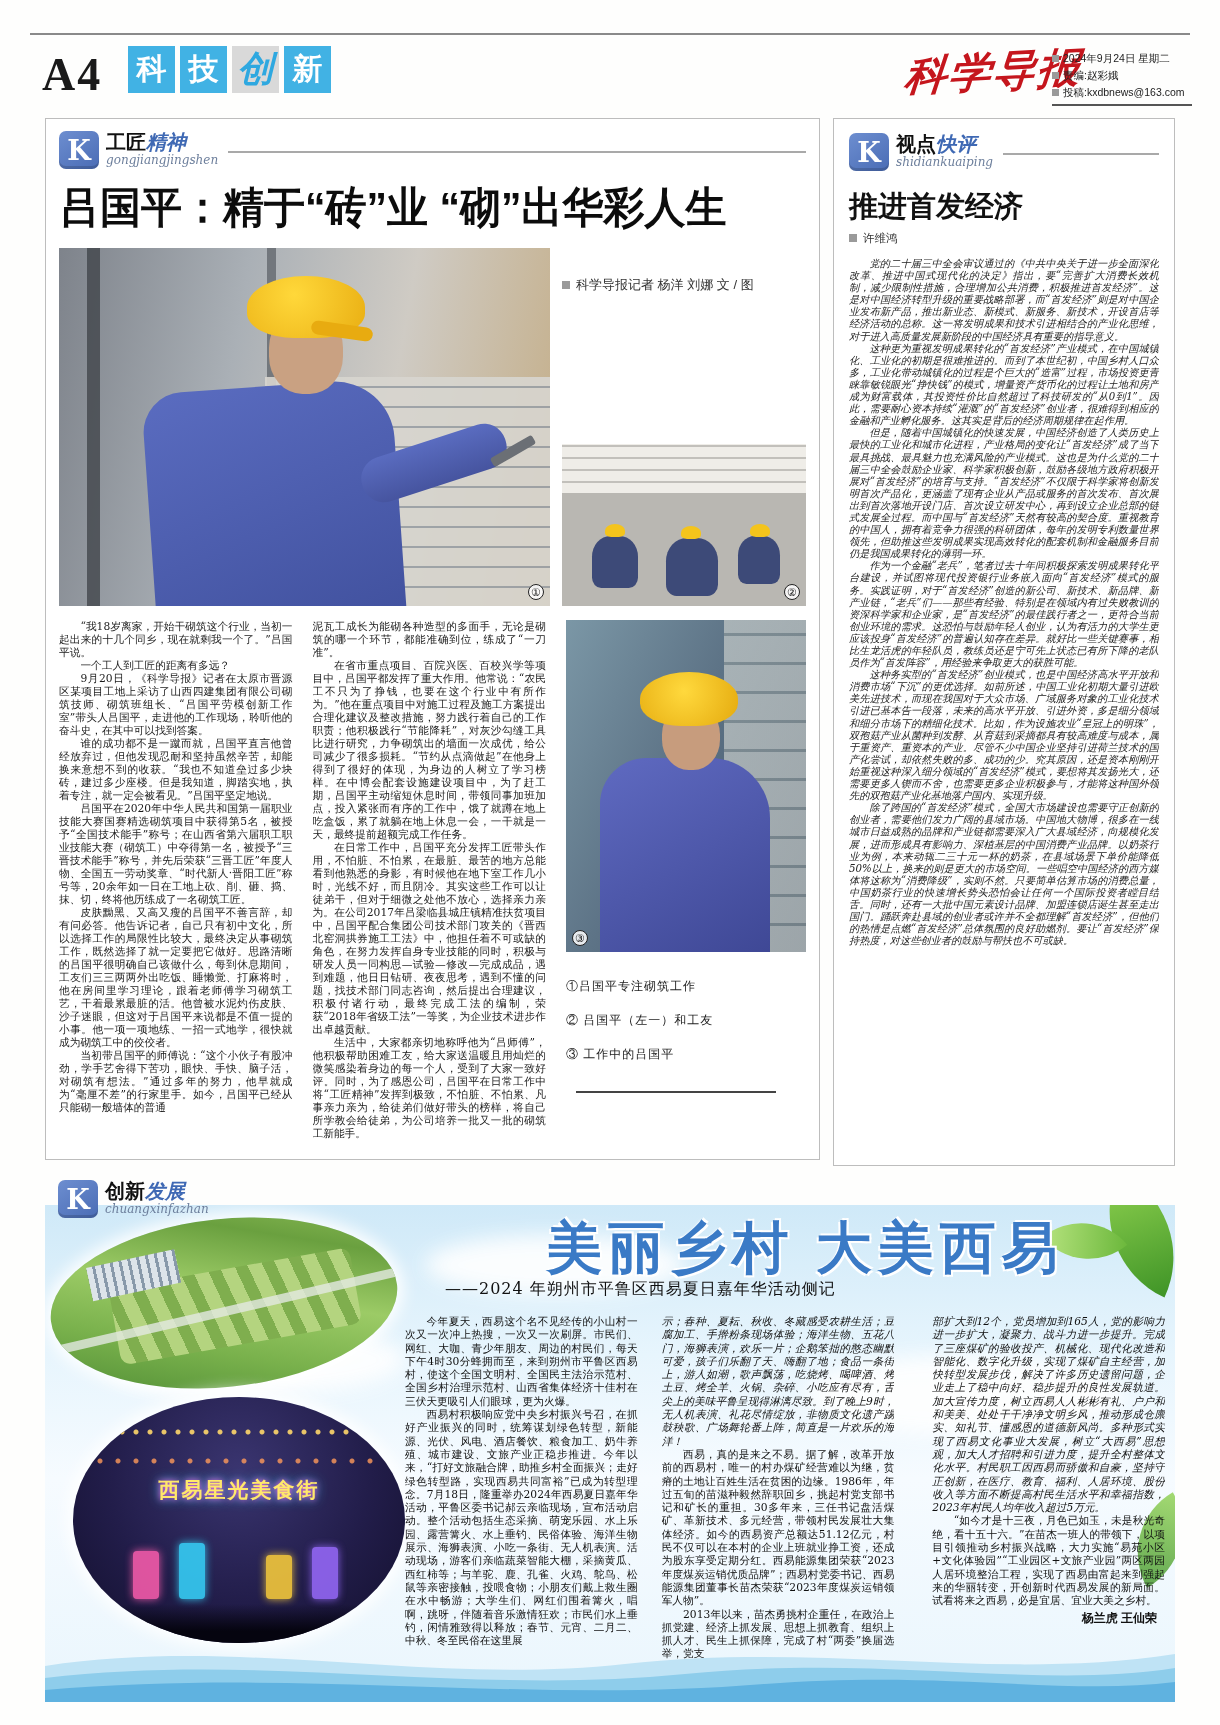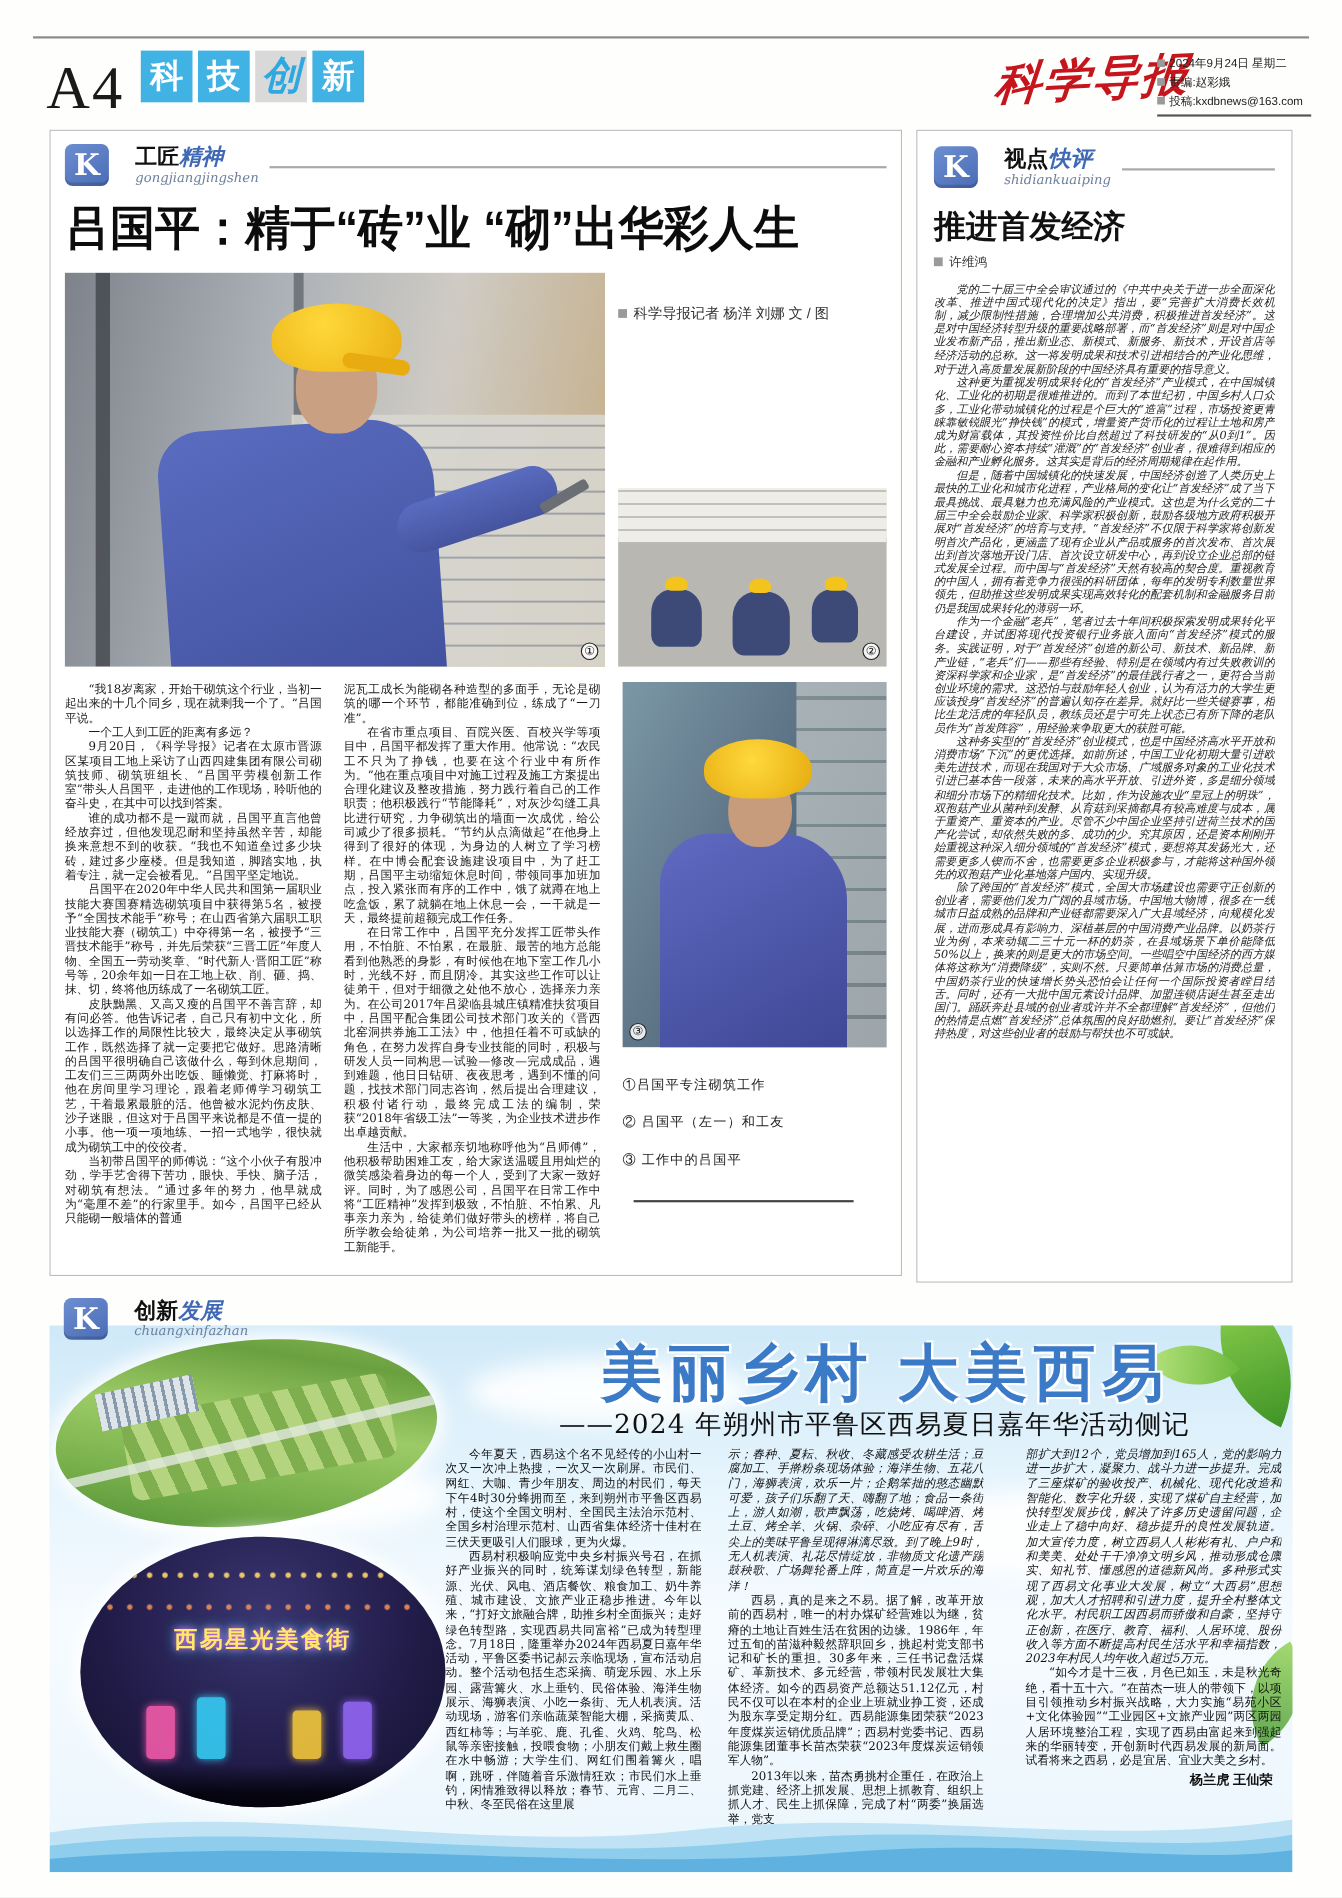--- a/index.html
+++ b/index.html
@@ -5,39 +5,39 @@
   * { margin:0; padding:0; box-sizing:border-box; }
   html,body { background:#e8e8e8; }
   .page {
     position:relative; width:1220px; height:1725px; margin:0 auto;
     background:#fefefd; overflow:hidden;
     font-family:"DejaVu Serif","Liberation Serif",serif;
     color:#1a1a1a;
   }
   
   .top-rule { position:absolute; left:30px; top:33px; width:1160px; height:2px; background:#8a8a8a; }
-  .page-no { position:absolute; left:42px; top:48px; font-family:"Liberation Serif",serif; font-size:55px; font-weight:normal; letter-spacing:2px;text-align:right; }
+  .page-no { position:absolute; left:42px; top:48px; font-family:"Liberation Serif",serif; font-size:46px; font-weight:bold; letter-spacing:2px;text-align:right; }
   .sect-blocks { position:absolute; left:128px; top:46px; display:flex; gap:5px; }
   .blk { width:47px; height:47px; display:flex; align-items:center; justify-content:center;
          background:#41b2e4; color:#fff; font-family:"Liberation Sans",sans-serif; font-weight:900; font-size:30px; }
   .blk.alt { background:#d9d9d9; color:#2ea8e0; font-family:"DejaVu Serif",serif; font-style:italic; font-size:36px; }
   .masthead { position:absolute; left:905px; top:44px; color:#c5161d;
               font-family:"DejaVu Serif",serif; font-style:italic; font-weight:bold; font-size:42px;
               transform:skewX(-8deg) rotate(-3deg); letter-spacing:2px; white-space:nowrap; }
   .head-info { position:absolute; left:1052px; top:50px; width:140px; font-family:"Liberation Sans",sans-serif;
                font-size:10.5px; color:#222; line-height:17px; }
   .head-info .row::before { content:""; display:inline-block; width:7px; height:7px; background:#9a9a9a; margin-right:4px; }
   .head-info-rule { position:absolute; left:1052px; top:104px; width:140px; height:2px; background:#555; }
 
   
   .badge-row { display:flex; align-items:flex-start; }
   .k-icon { width:40px; height:38px; border-radius:7px; background:linear-gradient(145deg,#6d8ed0,#4a6cb5);
             color:#fff; font-family:"DejaVu Serif",serif; font-weight:bold; font-size:27px;
             display:flex; align-items:center; justify-content:center; box-shadow:inset 0 -3px 0 rgba(0,0,0,.15); }
-  .badge-txt { margin-left:24px; }
+  .badge-txt { margin-left:7px; }
   .badge-title { font-size:20px; line-height:22px; white-space:nowrap; }
   .badge-title .b1 { font-family:"Liberation Sans",sans-serif; font-weight:bold; color:#111; }
   .badge-title .b2 { font-family:"DejaVu Serif",serif; font-style:italic; font-weight:bold; color:#3f69b4; }
   .badge-py { font-family:"DejaVu Serif",serif; font-style:italic; font-size:12px; color:#6d7f9c; }
   .badge-line { flex:1; height:2px; background:#a9a9a9; margin-top:20px; margin-left:10px; }
 
   
   .article-box { position:absolute; left:45px; top:118px; width:775px; height:1042px;
                  border:1px solid #bdbdbd; padding:12px 13px; background:#fff; }
   .headline { margin:10px 0 14px 0; font-family:"Liberation Sans",sans-serif; font-weight:900;
@@ -99,22 +99,22 @@
   .c-body p { text-indent:2em; }
 
   
   .village-badge { position:absolute; left:58px; top:1180px; z-index:5; }
   .banner { position:absolute; left:45px; top:1205px; width:1130px; height:497px; overflow:hidden;
             background:linear-gradient(#cfe9f8 0%,#e7f5fd 30%,#f6fbff 55%,#eaf6fd 100%); }
   .cloud { position:absolute; background:#fff; border-radius:50%; filter:blur(10px); opacity:.9; }
   .v-title { position:absolute; left:430px; top:6px; width:660px; text-align:center;
              font-family:"Liberation Sans",sans-serif; font-weight:900; font-size:56px; letter-spacing:6px;
              color:#3a7ac6; text-shadow:0 0 3px #fff,2px 2px 0 #fff,-2px 2px 0 #fff,2px -2px 0 #fff; }
-  .v-sub { position:absolute; left:400px; top:74px; width:700px; text-align:center;
-           font-size:24px; color:#111; letter-spacing:1px; }
+  .v-sub { position:absolute; left:400px; top:74px; width:700px; text-align:left;
+           font-size:16px; color:#111; letter-spacing:1px; }
   .ovalA { position:absolute; left:5px; top:14px; width:348px; height:168px; border-radius:50%;
            transform:rotate(-6deg); overflow:hidden; box-shadow:0 0 16px 6px rgba(255,255,255,.95);
            background:linear-gradient(15deg,#4c8a33 0%,#79b14c 30%,#9ccB66 55%,#6aa03f 80%,#8fbe58 100%); }
   .ovalA .field { position:absolute; left:18%; top:30%; width:70%; height:46%;
            background:repeating-linear-gradient(75deg,#b4d47f 0 14px,#7fae4e 14px 26px); transform:rotate(-4deg); border-radius:10px; }
   .ovalA .road { position:absolute; left:-5%; top:52%; width:115%; height:9px; background:#e4e8e2; transform:rotate(-7deg); opacity:.8; }
   .ovalA .bld { position:absolute; left:12%; top:18%; width:26%; height:20%;
            background:repeating-linear-gradient(90deg,#dde4ea 0 6px,#8899aa 6px 9px); transform:rotate(-6deg); }
   .ovalB { position:absolute; left:28px; top:192px; width:332px; height:246px; border-radius:50%;
            overflow:hidden; box-shadow:0 0 16px 6px rgba(255,255,255,.95);

